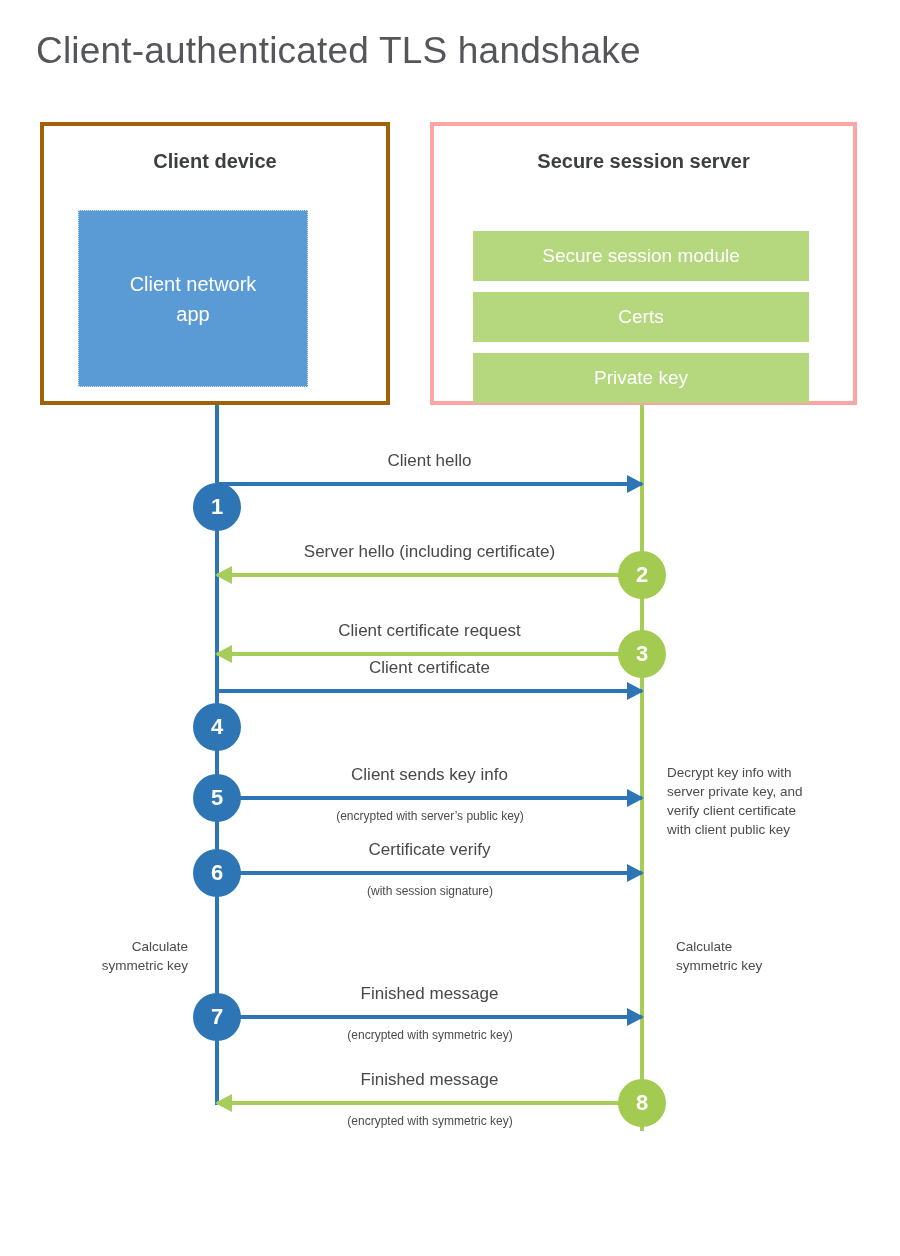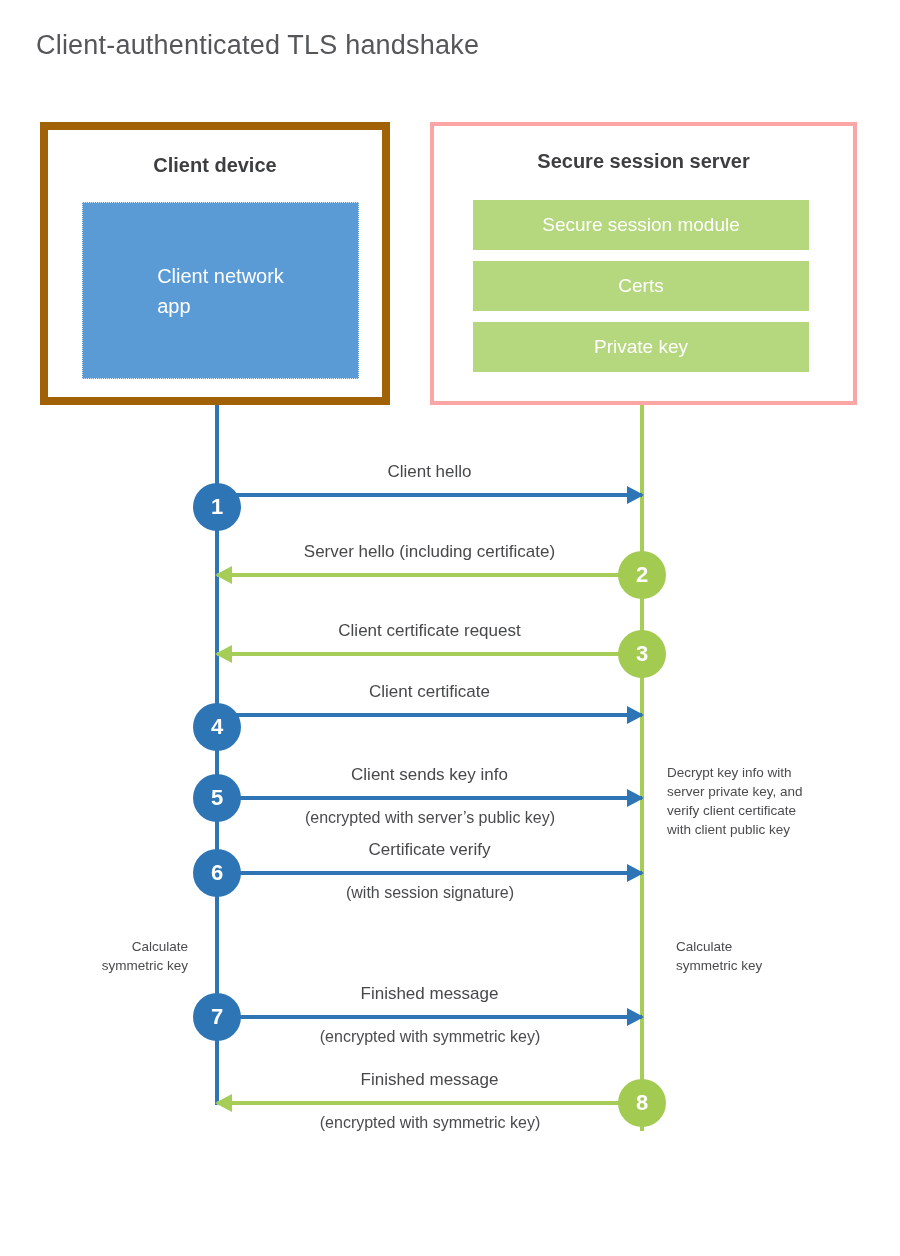--- a/index.html
+++ b/index.html
@@ -1,57 +1,57 @@
 <!DOCTYPE html>
 <html><head>
 <meta charset="utf-8">
 <style>
   html,body{margin:0;padding:0;background:#ffffff;}
   .page{position:relative;width:900px;height:1256px;background:#ffffff;overflow:hidden;
         font-family:"Liberation Sans","DejaVu Sans",sans-serif;}
 
-  .diagram-title{position:absolute;left:36px;top:30px;font-size:27px;font-weight:300;
+  .diagram-title{position:absolute;left:36px;top:30px;font-size:37px;font-weight:300;
                  color:#55565a;letter-spacing:.2px;}
 
   
   .actor-box{position:absolute;top:122px;height:283px;background:#fff;box-sizing:border-box;}
-  .client-box{left:40px;width:350px;border:8px solid #a16207;}
+  .client-box{left:40px;width:350px;border:4px solid #a16207;}
   .server-box{left:430px;width:427px;border:4px solid #fca5a5;}
   .actor-title{position:absolute;left:0;right:0;top:24px;text-align:center;
                font-size:20px;font-weight:700;color:#3d3e40;}
 
-  .client-app{position:absolute;left:34px;top:72px;width:277px;height:177px;
+  .client-app{position:absolute;left:34px;top:84px;width:230px;height:177px;
               background:#5b9bd5;border:1px dotted #dcebf7;box-sizing:border-box;
-              display:flex;align-items:center;justify-content:center;text-align:left;
+              display:flex;align-items:center;justify-content:center;text-align:center;
               color:#ffffff;font-size:20px;line-height:1.5;white-space:pre-line;}
 
   .server-module{position:absolute;left:39px;width:336px;height:50px;background:#b5d77e;
                  display:flex;align-items:center;justify-content:center;
-                 color:#ffffff;font-size:19px;}
+                 color:#ffffff;font-size:19px;margin-top:31px;}
   .mod-0{top:74px;} .mod-1{top:135px;} .mod-2{top:196px;}
 
   
   .lifeline{position:absolute;width:4px;z-index:1;}
   .lifeline-client{left:215px;top:405px;height:700px;background:#2e75b6;}
   .lifeline-server{left:640px;top:405px;height:726px;background:#a5cd58;}
 
   
   .message{position:absolute;left:217px;width:425px;height:4px;z-index:2;}
   .msg-line{position:absolute;left:0;top:0;width:100%;height:4px;}
   .line-blue{background:#2e75b6;} .line-green{background:#a5cd58;}
   .head{position:absolute;top:-7px;width:0;height:0;
         border-top:9px solid transparent;border-bottom:9px solid transparent;}
   .head-right{right:-2px;border-left:17px solid #2e75b6;}
   .head-left{left:-2px;border-right:17px solid #a5cd58;}
   .msg-label{position:absolute;left:0;right:0;top:-31px;text-align:center;
              font-size:17px;color:#47484a;}
   .msg-sub{position:absolute;left:1px;right:0;top:13px;text-align:center;
-           font-size:16px;color:#4a4b4d;}
+           font-size:12px;color:#4a4b4d;}
 
-  .m1{top:493px;} .m2{top:573px;} .m3{top:652px;} .m4{top:713px;}
+  .m1{top:482px;} .m2{top:573px;} .m3{top:652px;} .m4{top:689px;}
   .m5{top:796px;} .m6{top:871px;} .m7{top:1015px;} .m8{top:1101px;}
 
   
   .step-circle{position:absolute;width:48px;height:48px;border-radius:50%;z-index:3;
                display:flex;align-items:center;justify-content:center;
                color:#fff;font-size:22px;font-weight:700;}
   .circle-blue{background:#2e75b6;left:193px;}
   .circle-green{background:#a3cb52;left:618px;}
   .c1{top:483px;} .c2{top:551px;} .c3{top:630px;} .c4{top:703px;}
   .c5{top:774px;} .c6{top:849px;} .c7{top:993px;} .c8{top:1079px;}

